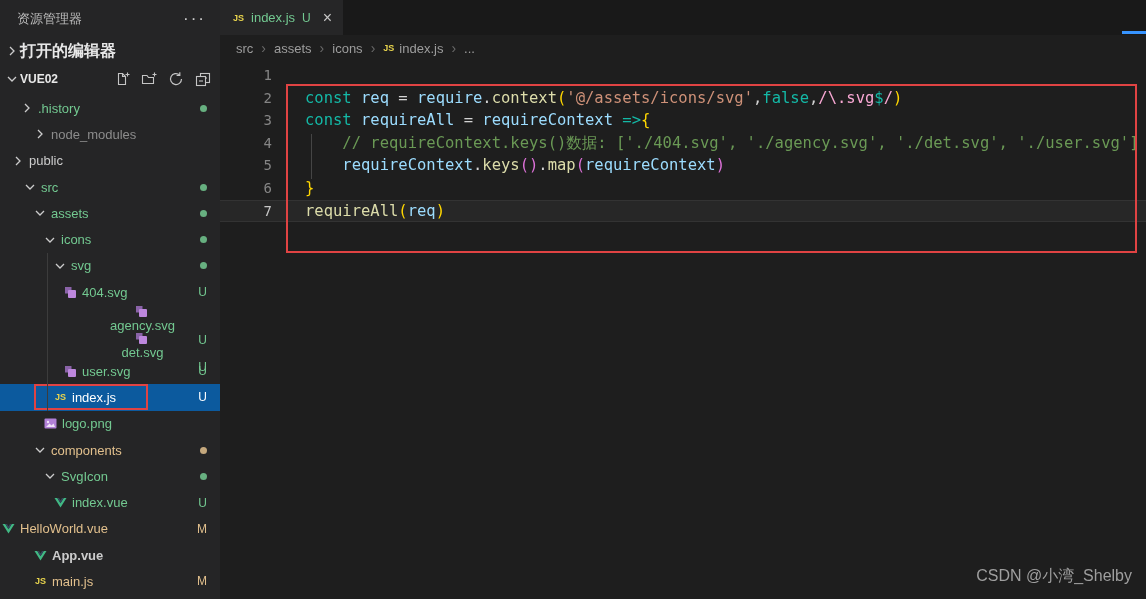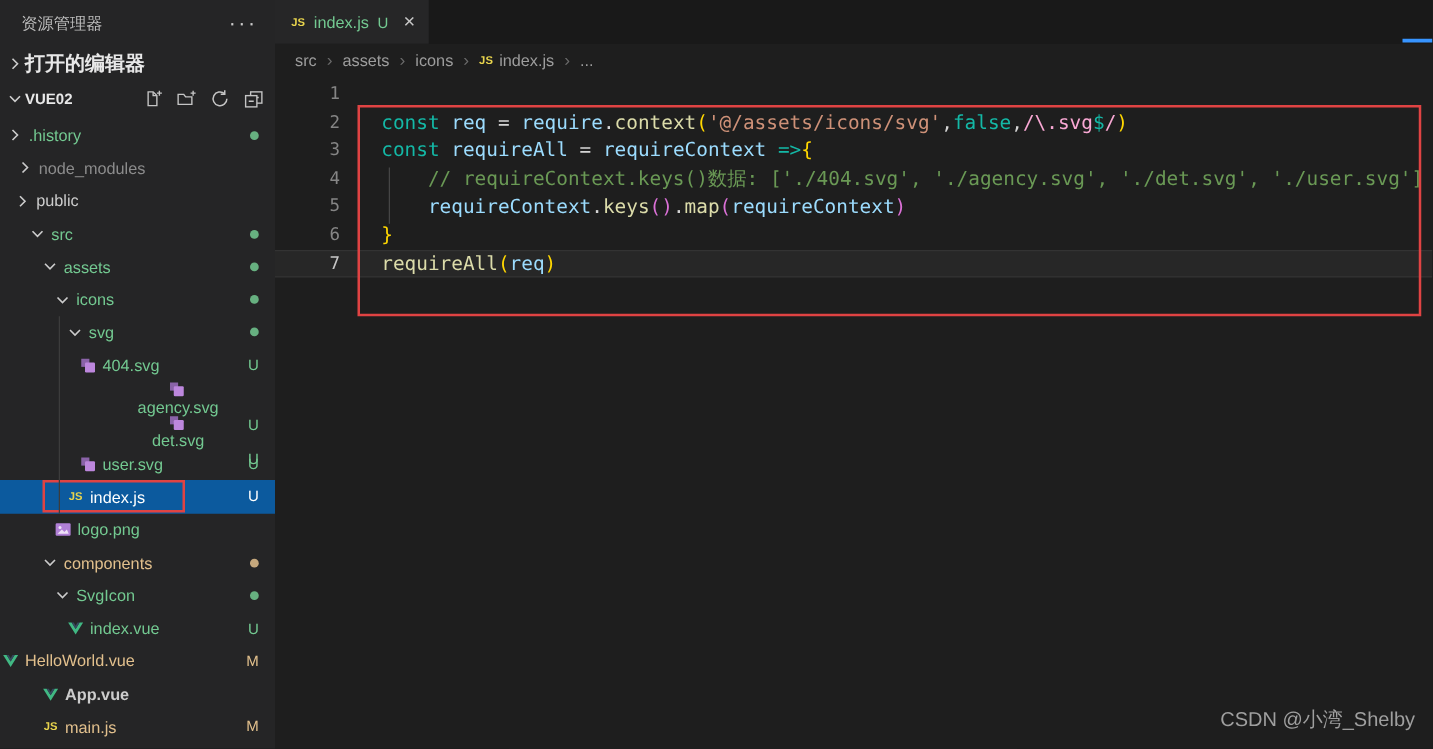--- a/index.html
+++ b/index.html
@@ -107,32 +107,32 @@
           <svg width="16" height="16" viewBox="0 0 16 16" fill="none" stroke="#c5c5c5" stroke-width="1.1">
             <rect x="5.5" y="2.5" width="9" height="9"></rect>
             <path d="M8 7 H12"></path>
             <rect x="1.5" y="5.5" width="9" height="9" fill="#252526"></rect>
             <path d="M4 10 H8"></path>
           </svg>
         </span>
     </span>
   </div>
   <div class="tree" id="file-tree">
-      <div class="trow" style="padding-left: 4px;">
+      <div class="trow" style="padding-left: 19px;">
         <span class="twisty">
           <svg width="16" height="16" viewBox="0 0 16 16">
             <path d="M6 4 L10 8 L6 12" fill="none" stroke="#cccccc" stroke-width="1.3"></path>
           </svg>
         </span>
         <span class="tlabel c-green">.history</span>
         <span class="tright">
           <span class="dot d-green"></span>
         </span>
       </div>
-      <div class="trow" style="padding-left: 12px;">
+      <div class="trow" style="padding-left: 32px;">
         <span class="twisty">
           <svg width="16" height="16" viewBox="0 0 16 16">
             <path d="M6 4 L10 8 L6 12" fill="none" stroke="#cccccc" stroke-width="1.3"></path>
           </svg>
         </span>
         <span class="tlabel c-gray">node_modules</span>
         <span class="tright"></span>
       </div>
       <div class="trow" style="padding-left: 10px;">
         <span class="twisty">

